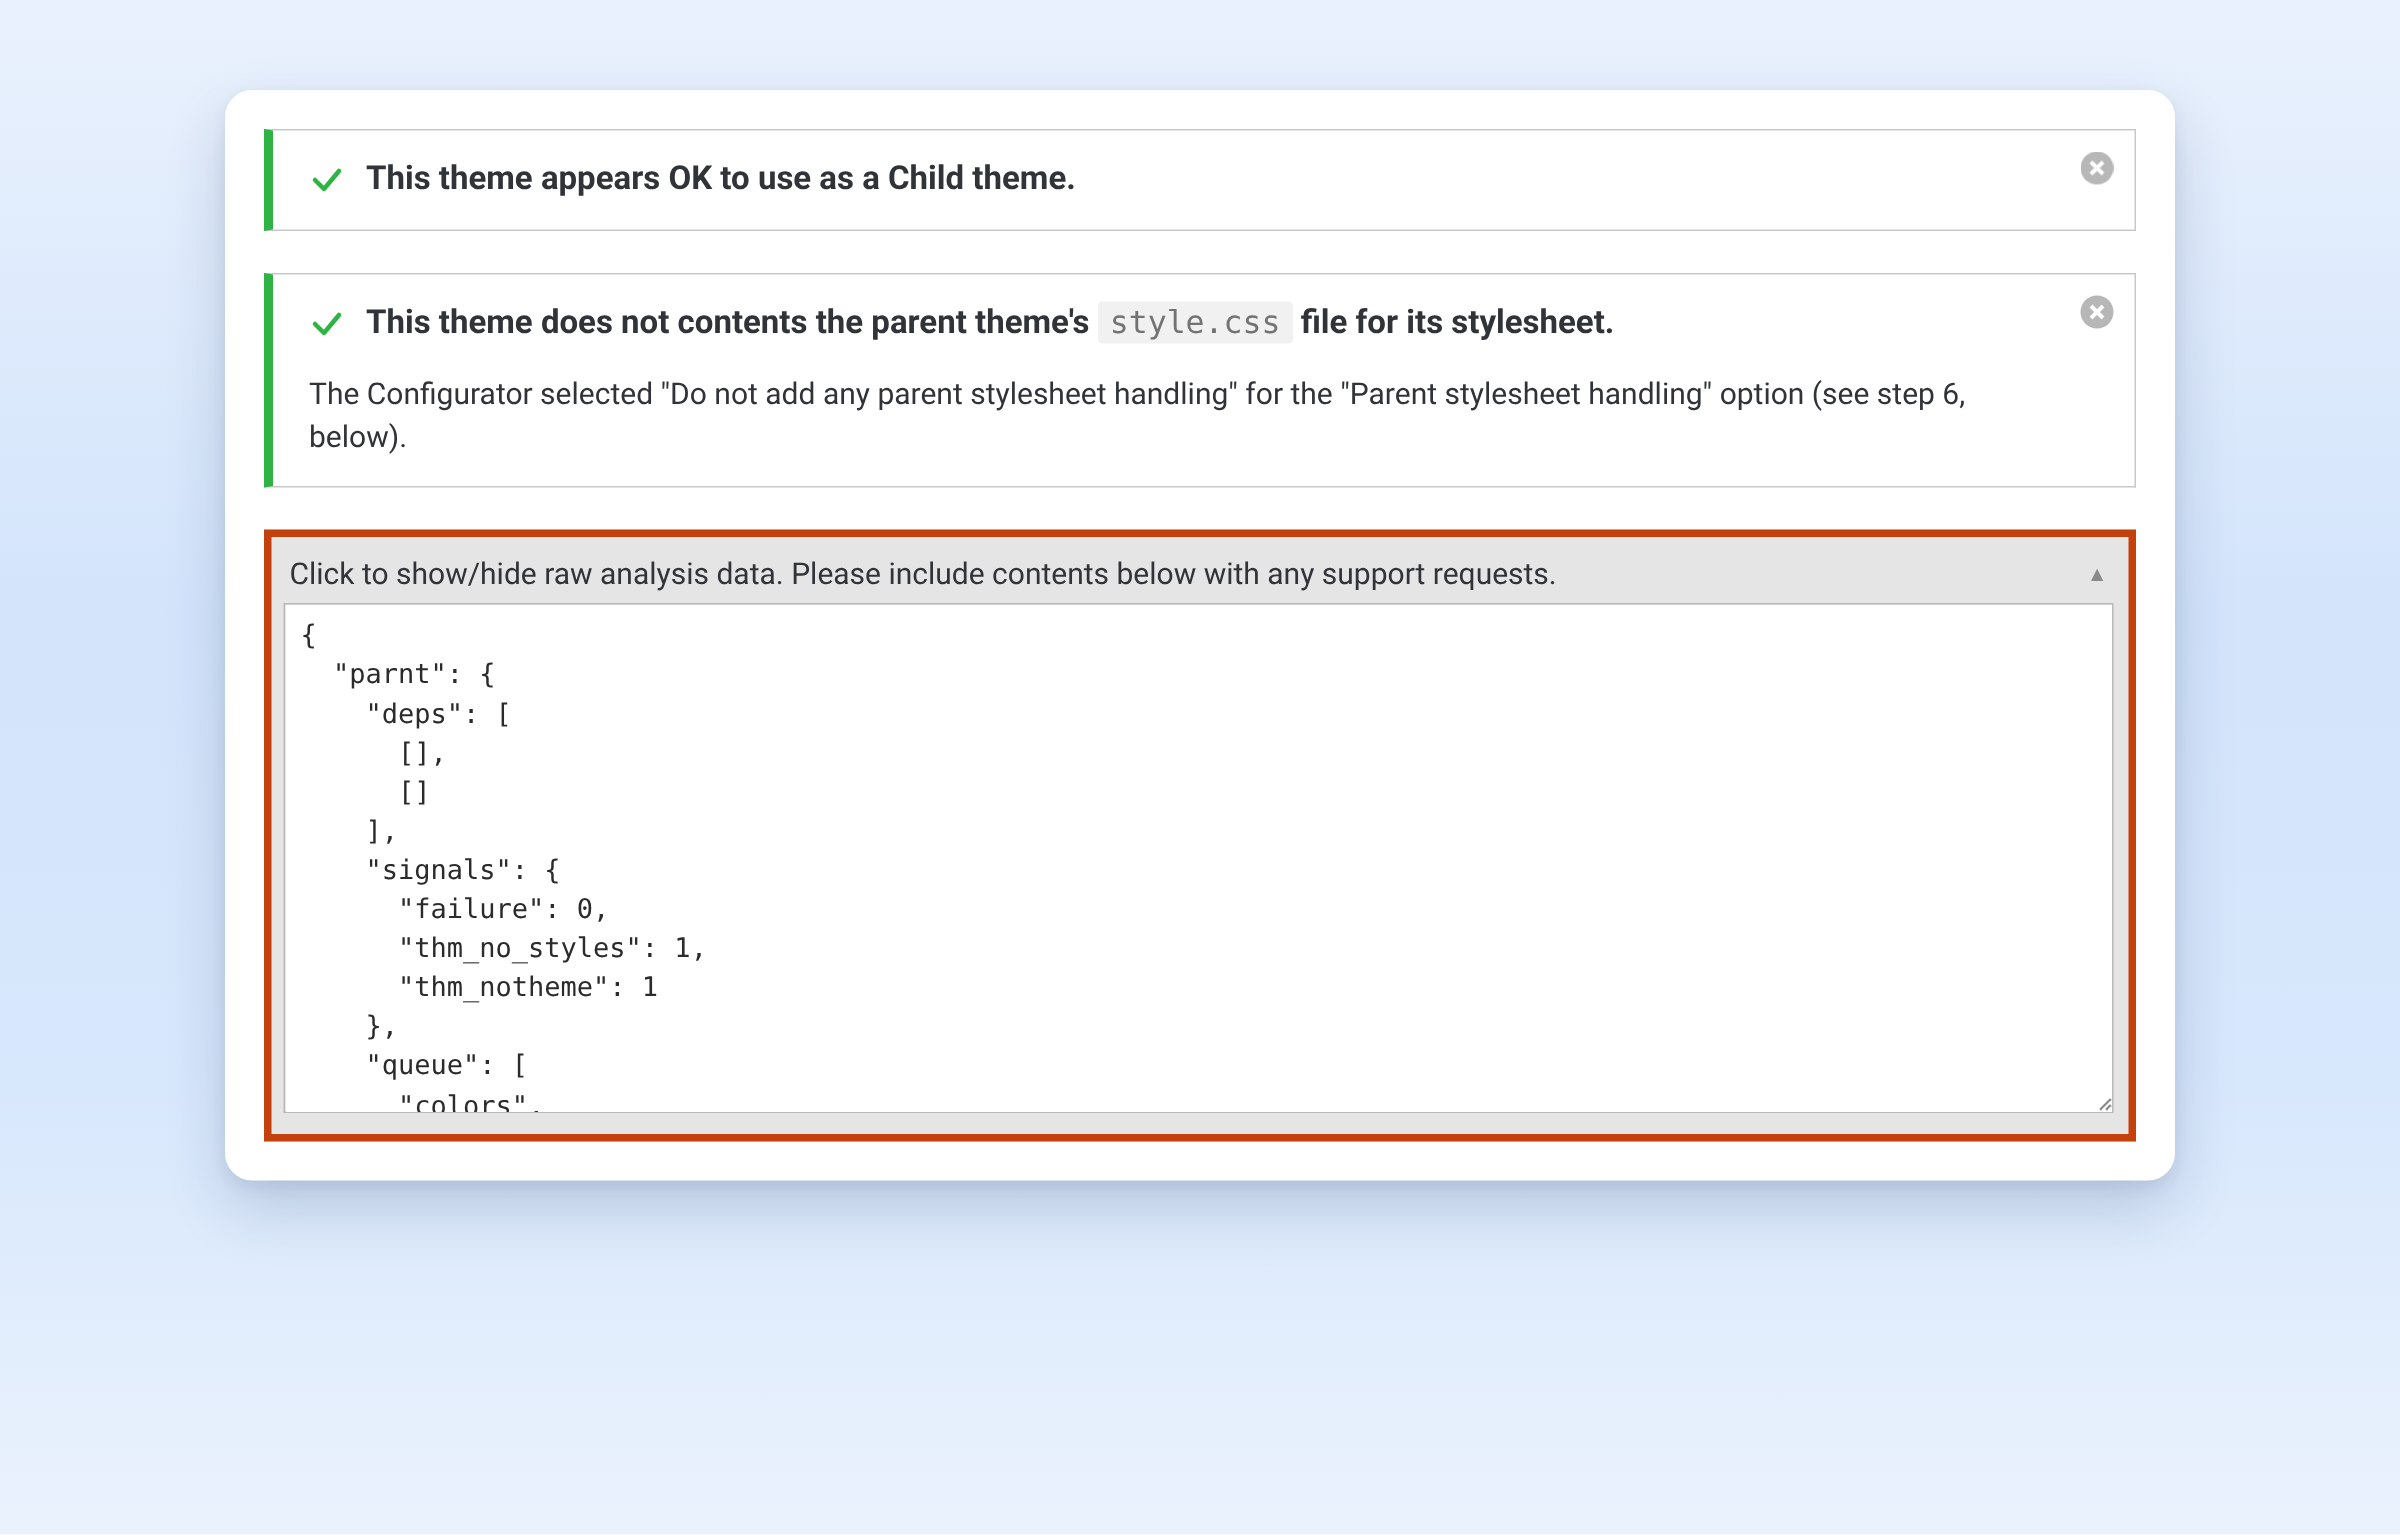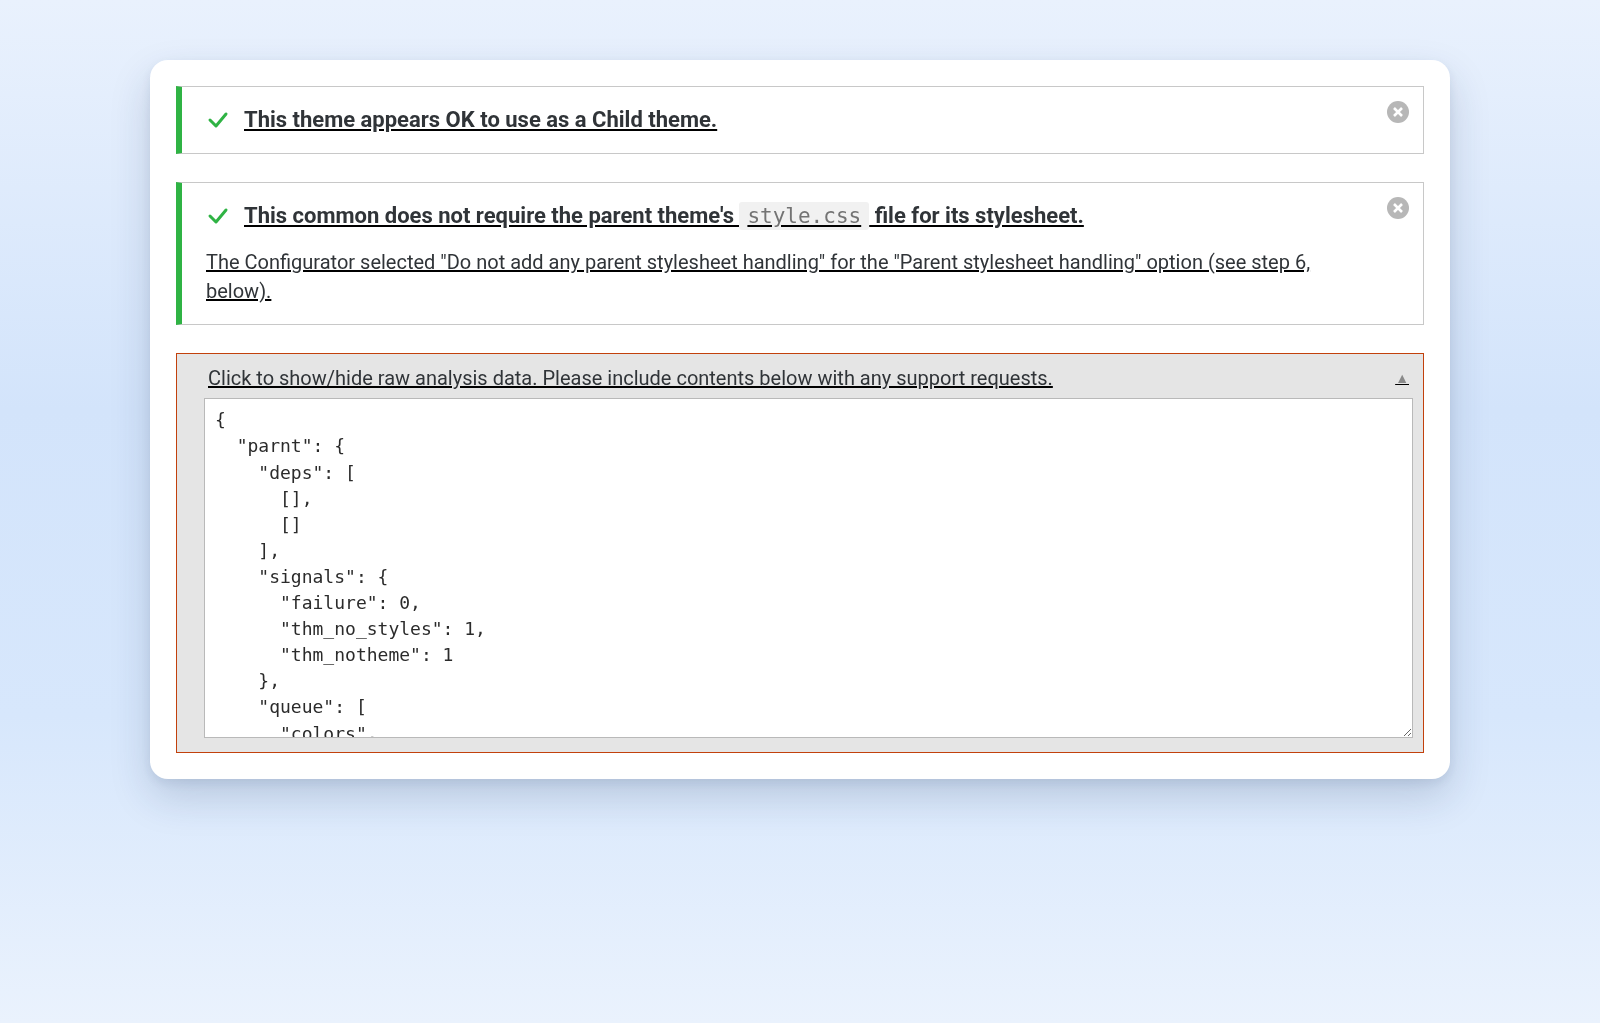--- a/index.html
+++ b/index.html
@@ -15,21 +15,20 @@
     justify-content: center;
     padding: 60px 40px 80px 40px;
   }
   .card {
     width: 1300px;
     max-width: 95%;
     background: #ffffff;
     border-radius: 18px;
     box-shadow: 0 18px 40px rgba(30,50,90,0.18), 0 4px 10px rgba(30,50,90,0.08);
     padding: 26px 26px 26px 26px;
-    text-decoration: underline;
   }
 
   .notice {
     position: relative;
     border: 1px solid #c8c8c8;
     border-left: 6px solid #2fb344;
     background: #ffffff;
     padding: 18px 50px 18px 24px;
     margin-bottom: 28px;
   }
@@ -74,23 +73,23 @@
     background: #b7b7b7;
     display: inline-flex;
     align-items: center;
     justify-content: center;
     cursor: pointer;
   }
   .notice .close svg { width: 12px; height: 12px; }
   .notice .close svg path { stroke: #ffffff; stroke-width: 2.6; }
 
   .analysis {
-    border: 1px solid #c2410c;
+    border: 5px solid #c2410c;
     background: #e5e5e5;
-    padding: 8px 10px 10px 27px;
+    padding: 8px 10px 10px 8px;
   }
   .analysis .toggle {
     display: flex;
     align-items: center;
     justify-content: space-between;
     font-size: 20px;
     color: #303438;
     padding: 4px 4px 8px 4px;
     cursor: pointer;
   }
@@ -143,21 +142,21 @@
           <path d="M2 2 L10 10 M10 2 L2 10" fill="none"></path>
         </svg>
     </span>
     <div class="heading-row">
       <span class="check">
         <svg viewBox="0 0 24 24">
             <path d="M4 12 L10 18 L20 6" fill="none" stroke="#2fb344" stroke-width="3" stroke-linecap="round" stroke-linejoin="round"></path>
           </svg>
       </span>
       <span class="title">
-        <span>This common does not require the parent theme's </span><code>style.css</code><span> file for its stylesheet.</span>
+        <span>This theme does not contents the parent theme's </span><code>style.css</code><span> file for its stylesheet.</span>
       </span>
     </div>
     <div class="body">The Configurator selected "Do not add any parent stylesheet handling" for the "Parent stylesheet handling" option (see step 6, below).</div>
   </div>
 
   <div class="analysis">
     <div class="toggle">
       <span>Click to show/hide raw analysis data. Please include contents below with any support requests.</span>
       <span class="arrow">▲</span>
     </div>

